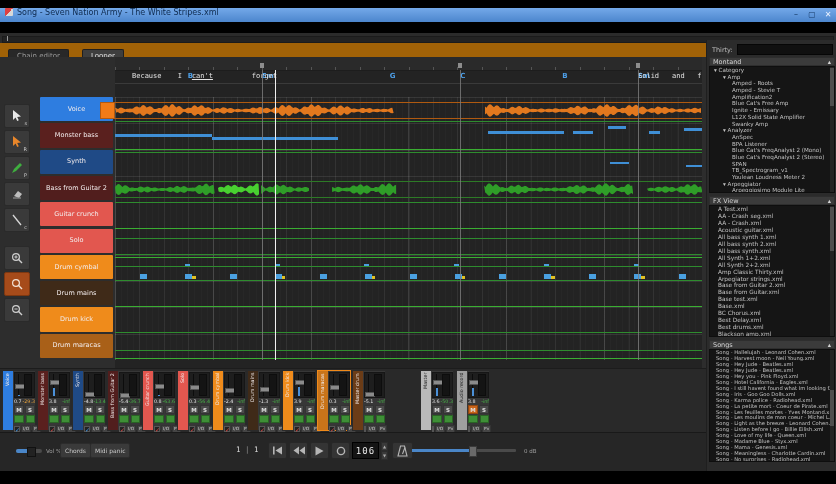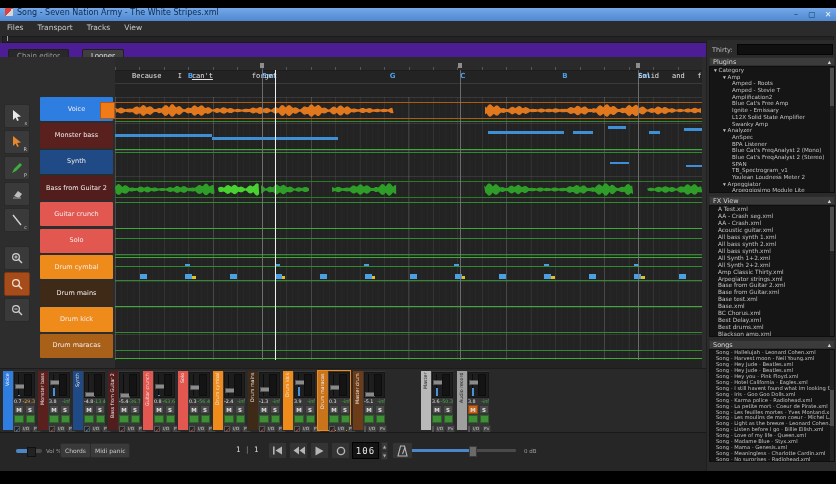--- a/index.html
+++ b/index.html
@@ -12,21 +12,21 @@
     background:linear-gradient(135deg,#e04040 50%,#d8d8d8 50%);}
   .wtitle{font-size:8px;color:#0e2a4e;flex:1;white-space:nowrap;overflow:hidden;}
   .wbtn{width:16px;text-align:center;font-size:8px;color:#163a66;cursor:default;line-height:13px;}
   .wbtn.close{color:#eaf2ff;}
   .menubar{position:absolute;left:0;top:21px;width:836px;height:12px;background:#2b2b2b;
     display:flex;align-items:center;border-bottom:1px solid #222;}
   .mitem{font-size:7.5px;color:#c9c9c9;padding:0 7px;}
   .toolstrip{position:absolute;left:0;top:33px;width:836px;height:10px;background:#2b2b2b;}
   .tsline{position:absolute;left:2px;right:2px;top:3px;height:5px;background:#232323;border:1px solid #1b1b1b;}
   .tscursor{position:absolute;left:7px;top:3px;width:1px;height:5px;background:#9a9a9a;}
-  .tabrow{position:absolute;left:0;top:43px;width:706px;height:14px;background:#4c1d95;border-bottom:6px solid #0ea5e9;}
+  .tabrow{position:absolute;left:0;top:43px;width:706px;height:14px;background:#a16207;border-bottom:6px solid #0ea5e9;}
   .tab{display:inline-block;margin:1px 0 0 8px;padding:2px 8px 1px;font-size:7px;color:#9d9d9d;
     background:#282828;border:1px solid #1f1f1f;border-bottom:none;border-radius:2px 2px 0 0;}
   .tab.active{background:#3e3e3e;color:#e0e0e0;}
   
   .lefttools{position:absolute;left:0;top:57px;width:33px;height:311px;background:#2d2d2d;border-right:1px solid #242424;}
   .toolbtn{position:absolute;left:4px;width:24px;height:22px;background:#3a3a3a;border:1px solid #2a2a2a;
     border-radius:2px;display:flex;align-items:center;justify-content:center;position:absolute;}
   .toolbtn.active{background:#a64b1a;border-color:#7d3811;}
   .badge{position:absolute;right:2px;bottom:1px;font-size:5px;color:#cfcfcf;}
   
@@ -122,26 +122,20 @@
 <div class="screen">
 
   <div class="titlebar">
     <div class="appicon"></div>
     <div class="wtitle">Song - Seven Nation Army - The White Stripes.xml</div>
     <div class="wbtn">–</div>
     <div class="wbtn">▢</div>
     <div class="wbtn close">✕</div>
   </div>
 
-  <div class="menubar">
-    <span class="mitem">Files</span>
-    <span class="mitem">Transport</span>
-    <span class="mitem">Tracks</span>
-    <span class="mitem">View</span>
-  </div>
 
   <div class="toolstrip">
     <div class="tsline"></div>
     <div class="tscursor"></div>
   </div>
 
   <div class="tabrow">
     <span class="tab" id="tab0">Chain editor</span>
     <span class="tab active" id="tab1">Looper</span>
   </div>
@@ -339,21 +333,21 @@
         <div class="playhead" style="left: 27.3%;"></div>
       </div>
   </div>
 
   <div class="rightpanel">
     <div class="frow">
       <span class="flabel">Thirty:</span>
       <div class="finput"></div>
     </div>
     <div class="phead" style="top:17px">
-      <span>Plugins</span>
+      <span>Montand</span>
       <span>▴</span>
     </div>
     <div class="plist" id="pluglist" style="top:26px;height:127px">
         <div class="trow" style="font-size: 5.6px; line-height: 6.68px; padding-left: 4px;">▾ Category</div>
         <div class="trow" style="font-size: 5.6px; line-height: 6.68px; padding-left: 13px;">▾ Amp</div>
         <div class="trow" style="font-size: 5.6px; line-height: 6.68px; padding-left: 22px;">Amped - Roots</div>
         <div class="trow" style="font-size: 5.6px; line-height: 6.68px; padding-left: 22px;">Amped - Stevie T</div>
         <div class="trow" style="font-size: 5.6px; line-height: 6.68px; padding-left: 22px;">Amplification2</div>
         <div class="trow" style="font-size: 5.6px; line-height: 6.68px; padding-left: 22px;">Blue Cat's Free Amp</div>
         <div class="trow" style="font-size: 5.6px; line-height: 6.68px; padding-left: 22px;">Ignite - Emissary</div>

